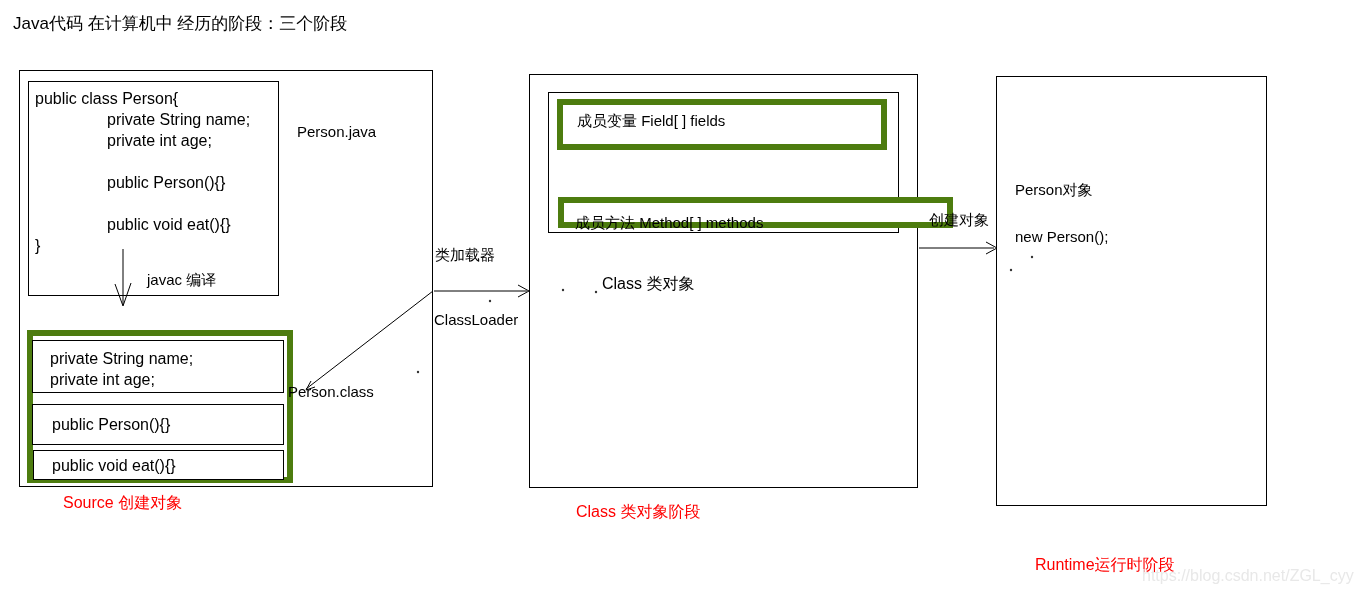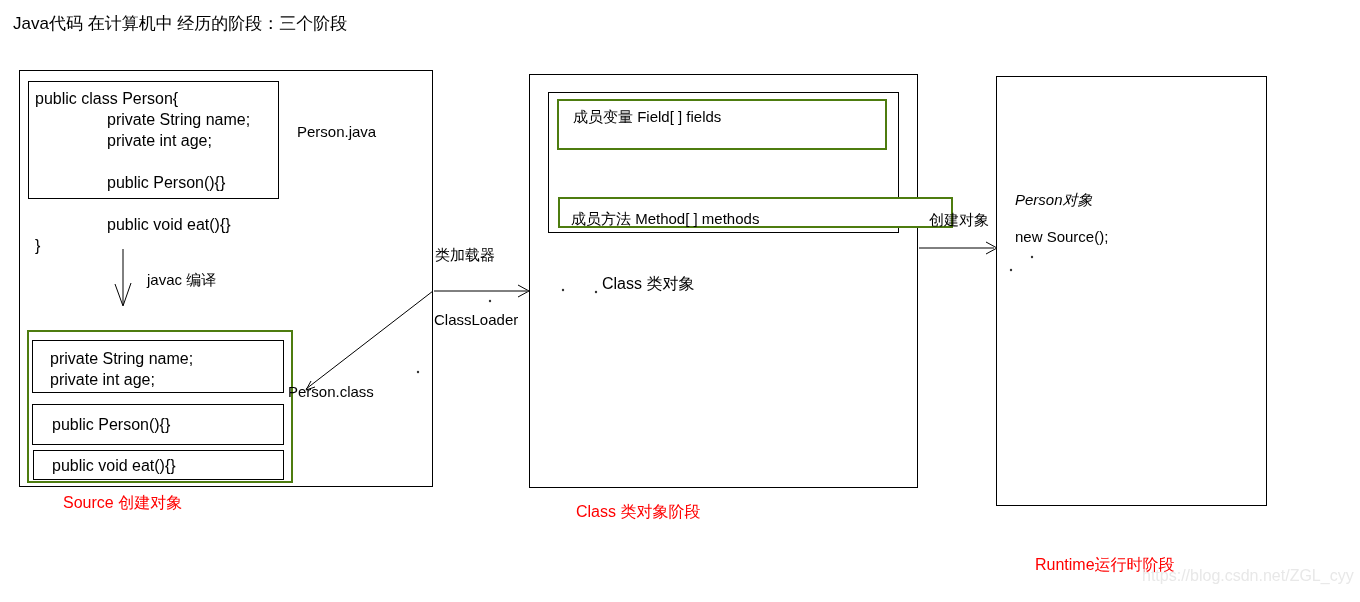--- a/index.html
+++ b/index.html
@@ -10,21 +10,21 @@
   }
   #page {
     position: relative;
     width: 1360px;
     height: 602px;
     background: #ffffff;
     overflow: hidden;
   }
   .abs { position: absolute; }
   .box { position: absolute; border: 1px solid #000000; background: #ffffff; }
-  .box-heavy { position: absolute; border: 2px solid #4d7c0f; background: #ffffff; }
+  .box-heavy { position: absolute; border: 6px solid #4d7c0f; background: #ffffff; }
   .pre {
     white-space: pre;
     tab-size: 72px;
     -moz-tab-size: 72px;
     font-size: 16px;
     line-height: 21px;
   }
   .lbl { font-size: 15px; line-height: 18px; white-space: nowrap; }
   .lbl16 { font-size: 16px; line-height: 19px; white-space: nowrap; margin-top: 26px; }
   #diagram-title {
@@ -58,21 +58,21 @@
 </style>
 </head>
 <body>
 
 <div id="page">
 
   <div id="diagram-title" class="abs">Java代码 在计算机中 经历的阶段：三个阶段</div>
 
   <div class="box" style="left:19px; top:70px; width:414px; height:417px;"></div>
 
-  <div class="box" style="left:28px; top:81px; width:251px; height:118px; padding:6px 8px 0 6px;">
+  <div class="box" style="left:28px; top:81px; width:251px; height:215px; padding:6px 8px 0 6px;">
     <div class="pre">public class Person{
 	private String name;
 	private int age;
 
 	public Person(){}
 
 	public void eat(){}
 }</div>
   </div>
 
@@ -117,23 +117,23 @@
   </div>
 
   <div class="abs lbl16" style="left:602px; top:248px;">Class 类对象</div>
 
   <div class="abs stage-label" style="left:576px; top:502px;">Class 类对象阶段</div>
 
   <div class="abs lbl" style="left:929px; top:211px;">创建对象</div>
 
   <div class="box" style="left:996px; top:76px; width:271px; height:430px;"></div>
 
-  <div class="abs lbl" style="left:1015px; top:191px;font-style:italic;">Person对象</div>
+  <div class="abs lbl" style="left:1015px; top:181px;">Person对象</div>
 
-  <div class="abs lbl" style="left:1015px; top:228px;">new Source();</div>
+  <div class="abs lbl" style="left:1015px; top:228px;">new Person();</div>
 
   <div class="abs stage-label" style="left:1035px; top:519px;margin-top:36px;">Runtime运行时阶段</div>
 
   <div id="watermark" class="abs">https://blog.csdn.net/ZGL_cyy</div>
 
   <svg id="arrow-layer" viewBox="0 0 1360 602" xmlns="http://www.w3.org/2000/svg">
 
     <g>
       <line x1="123" y1="249" x2="123" y2="305"></line>
       <polyline points="115,284 123,306 131,283"></polyline>

